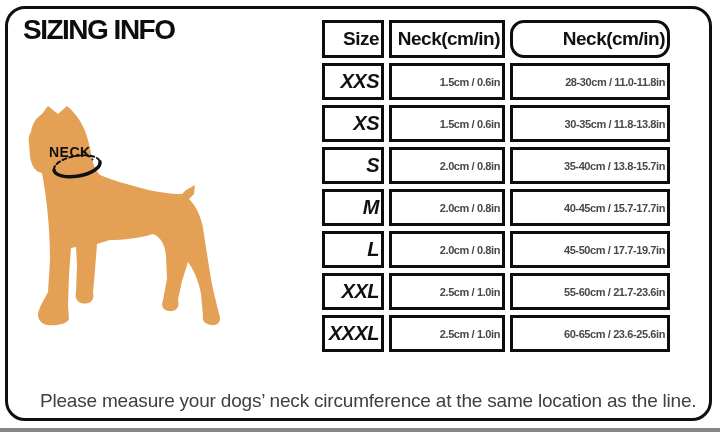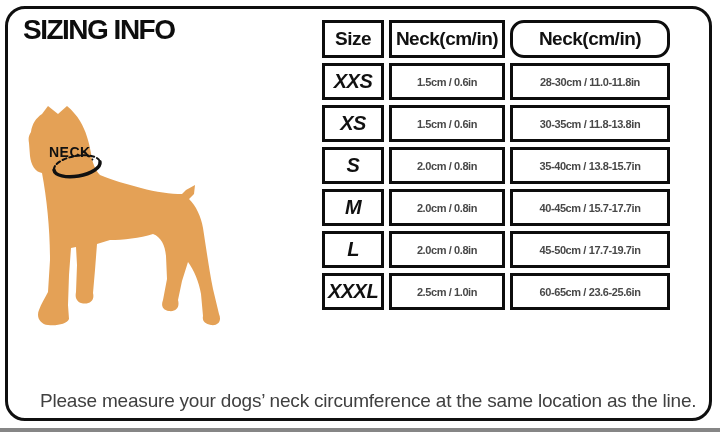--- a/index.html
+++ b/index.html
@@ -25,21 +25,21 @@
     letter-spacing: -1.5px; white-space: nowrap;
   }
   .dog-wrap { position: absolute; left: 15px; top: 95px; width: 250px; height: 245px; }
 
   table.size-table {
     position: absolute; left: 317px; top: 15px;
     border-collapse: separate; border-spacing: 5px;
   }
   .size-table th, .size-table td {
     border: 3px solid #0d0d0d; background: #ffffff;
-    text-align: center; vertical-align: middle; padding: 4px 2px; margin-left: 20px;
+    text-align: right; vertical-align: middle; padding: 4px 2px; margin-left: 20px;
   }
   .size-table th { height: 38px; font-size: 19px; font-weight: bold; color: #111; letter-spacing: -0.5px; }
   .size-table td { height: 35px; }
   .col-size  { width: 62px;  }
   .col-width { width: 116px; }
   .col-neck  { width: 160px; border-radius: 14px; }
   td.size-cell { font-size: 20px; font-weight: bold; color: #101010; letter-spacing: -0.5px; font-style: italic; }
   td.val-cell  { font-size: 11px; font-weight: bold; color: #484848; letter-spacing: -0.4px; white-space: nowrap; }
 
   .caption {
@@ -133,20 +133,25 @@
         <td class="size-cell">M</td>
         <td class="val-cell">2.0cm / 0.8in</td>
         <td class="val-cell">40-45cm / 15.7-17.7in</td>
       </tr>
       <tr>
         <td class="size-cell">L</td>
         <td class="val-cell">2.0cm / 0.8in</td>
         <td class="val-cell">45-50cm / 17.7-19.7in</td>
       </tr>
       <tr>
+        <td class="size-cell">XXL</td>
+        <td class="val-cell">2.5cm / 1.0in</td>
+        <td class="val-cell">55-60cm / 21.7-23.6in</td>
+      </tr>
+      <tr>
         <td class="size-cell">XXXL</td>
         <td class="val-cell">2.5cm / 1.0in</td>
         <td class="val-cell">60-65cm / 23.6-25.6in</td>
       </tr>
     </tbody>
   </table>
 
   <div class="caption">Please measure your dogs’  neck circumference at the same location as the line.</div>
 </div>
 

